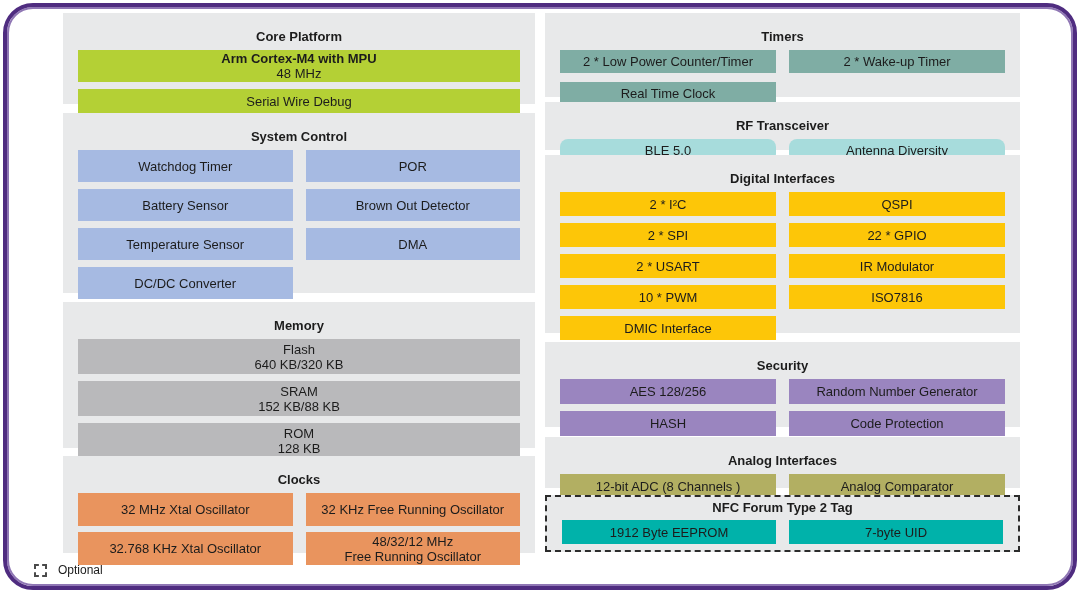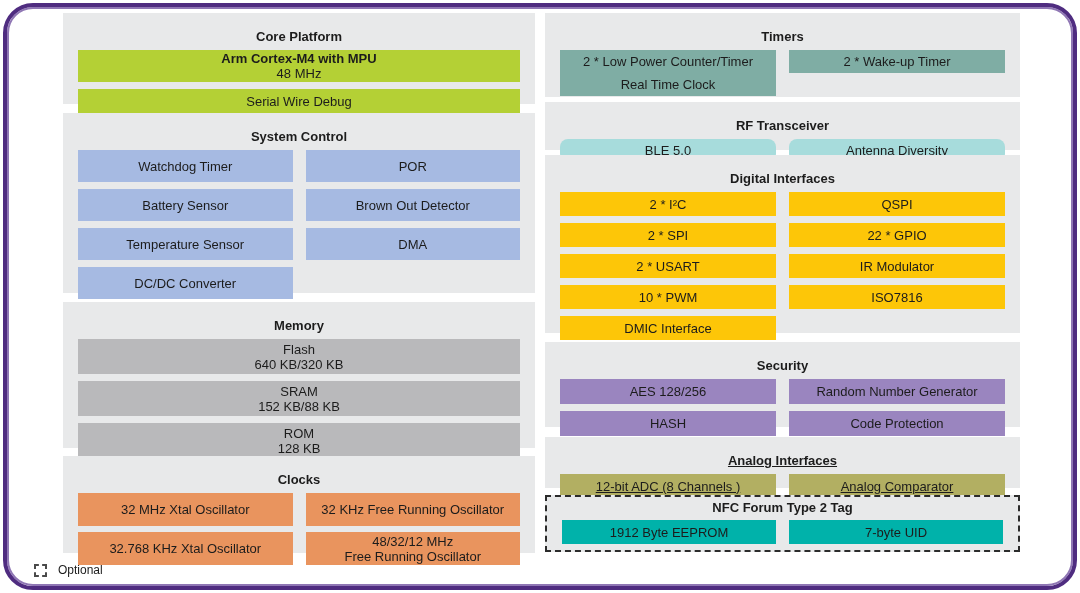--- a/index.html
+++ b/index.html
@@ -66,35 +66,35 @@
 
   #sec-memory   { top:302px; height:146px; }
   #sec-memory .stack { gap:7px; }
   #sec-memory .blk { height:35px; }
 
   #sec-clocks   { top:456px; height:97px; }
   #sec-clocks .grid { row-gap:6px; }
   #sec-clocks .blk  { height:33px; }
 
   #sec-timers   { top:13px;  height:84px; }
-  #sec-timers .grid { }
+  #sec-timers .grid { row-gap:9px; }
   #sec-timers .blk  { height:23px; }
 
   #sec-rf       { top:102px; height:48px; }
   #sec-rf .blk  { height:23px; }
 
   #sec-digital  { top:155px; height:178px; }
   #sec-digital .grid { row-gap:7px; }
   #sec-digital .blk  { height:24px; }
 
   #sec-security { top:342px; height:85px; }
   #sec-security .grid { row-gap:7px; }
   #sec-security .blk  { height:25px; }
 
-  #sec-analog   { top:437px; height:51px;text-decoration:underline; }
+  #sec-analog   { top:437px; height:51px; }
   #sec-analog .blk { height:24px; }
 
   #sec-nfc      { top:495px; height:57px; border:2px dashed #2b2b2b; padding-top:2px; }
   #sec-nfc .sec-title { padding:1px 0 4px 0; }
   #sec-nfc .blk { height:24px; }
 
   .legend {
     position:absolute; left:34px; top:563px;
     display:flex; align-items:center; gap:11px;
     z-index:1;

